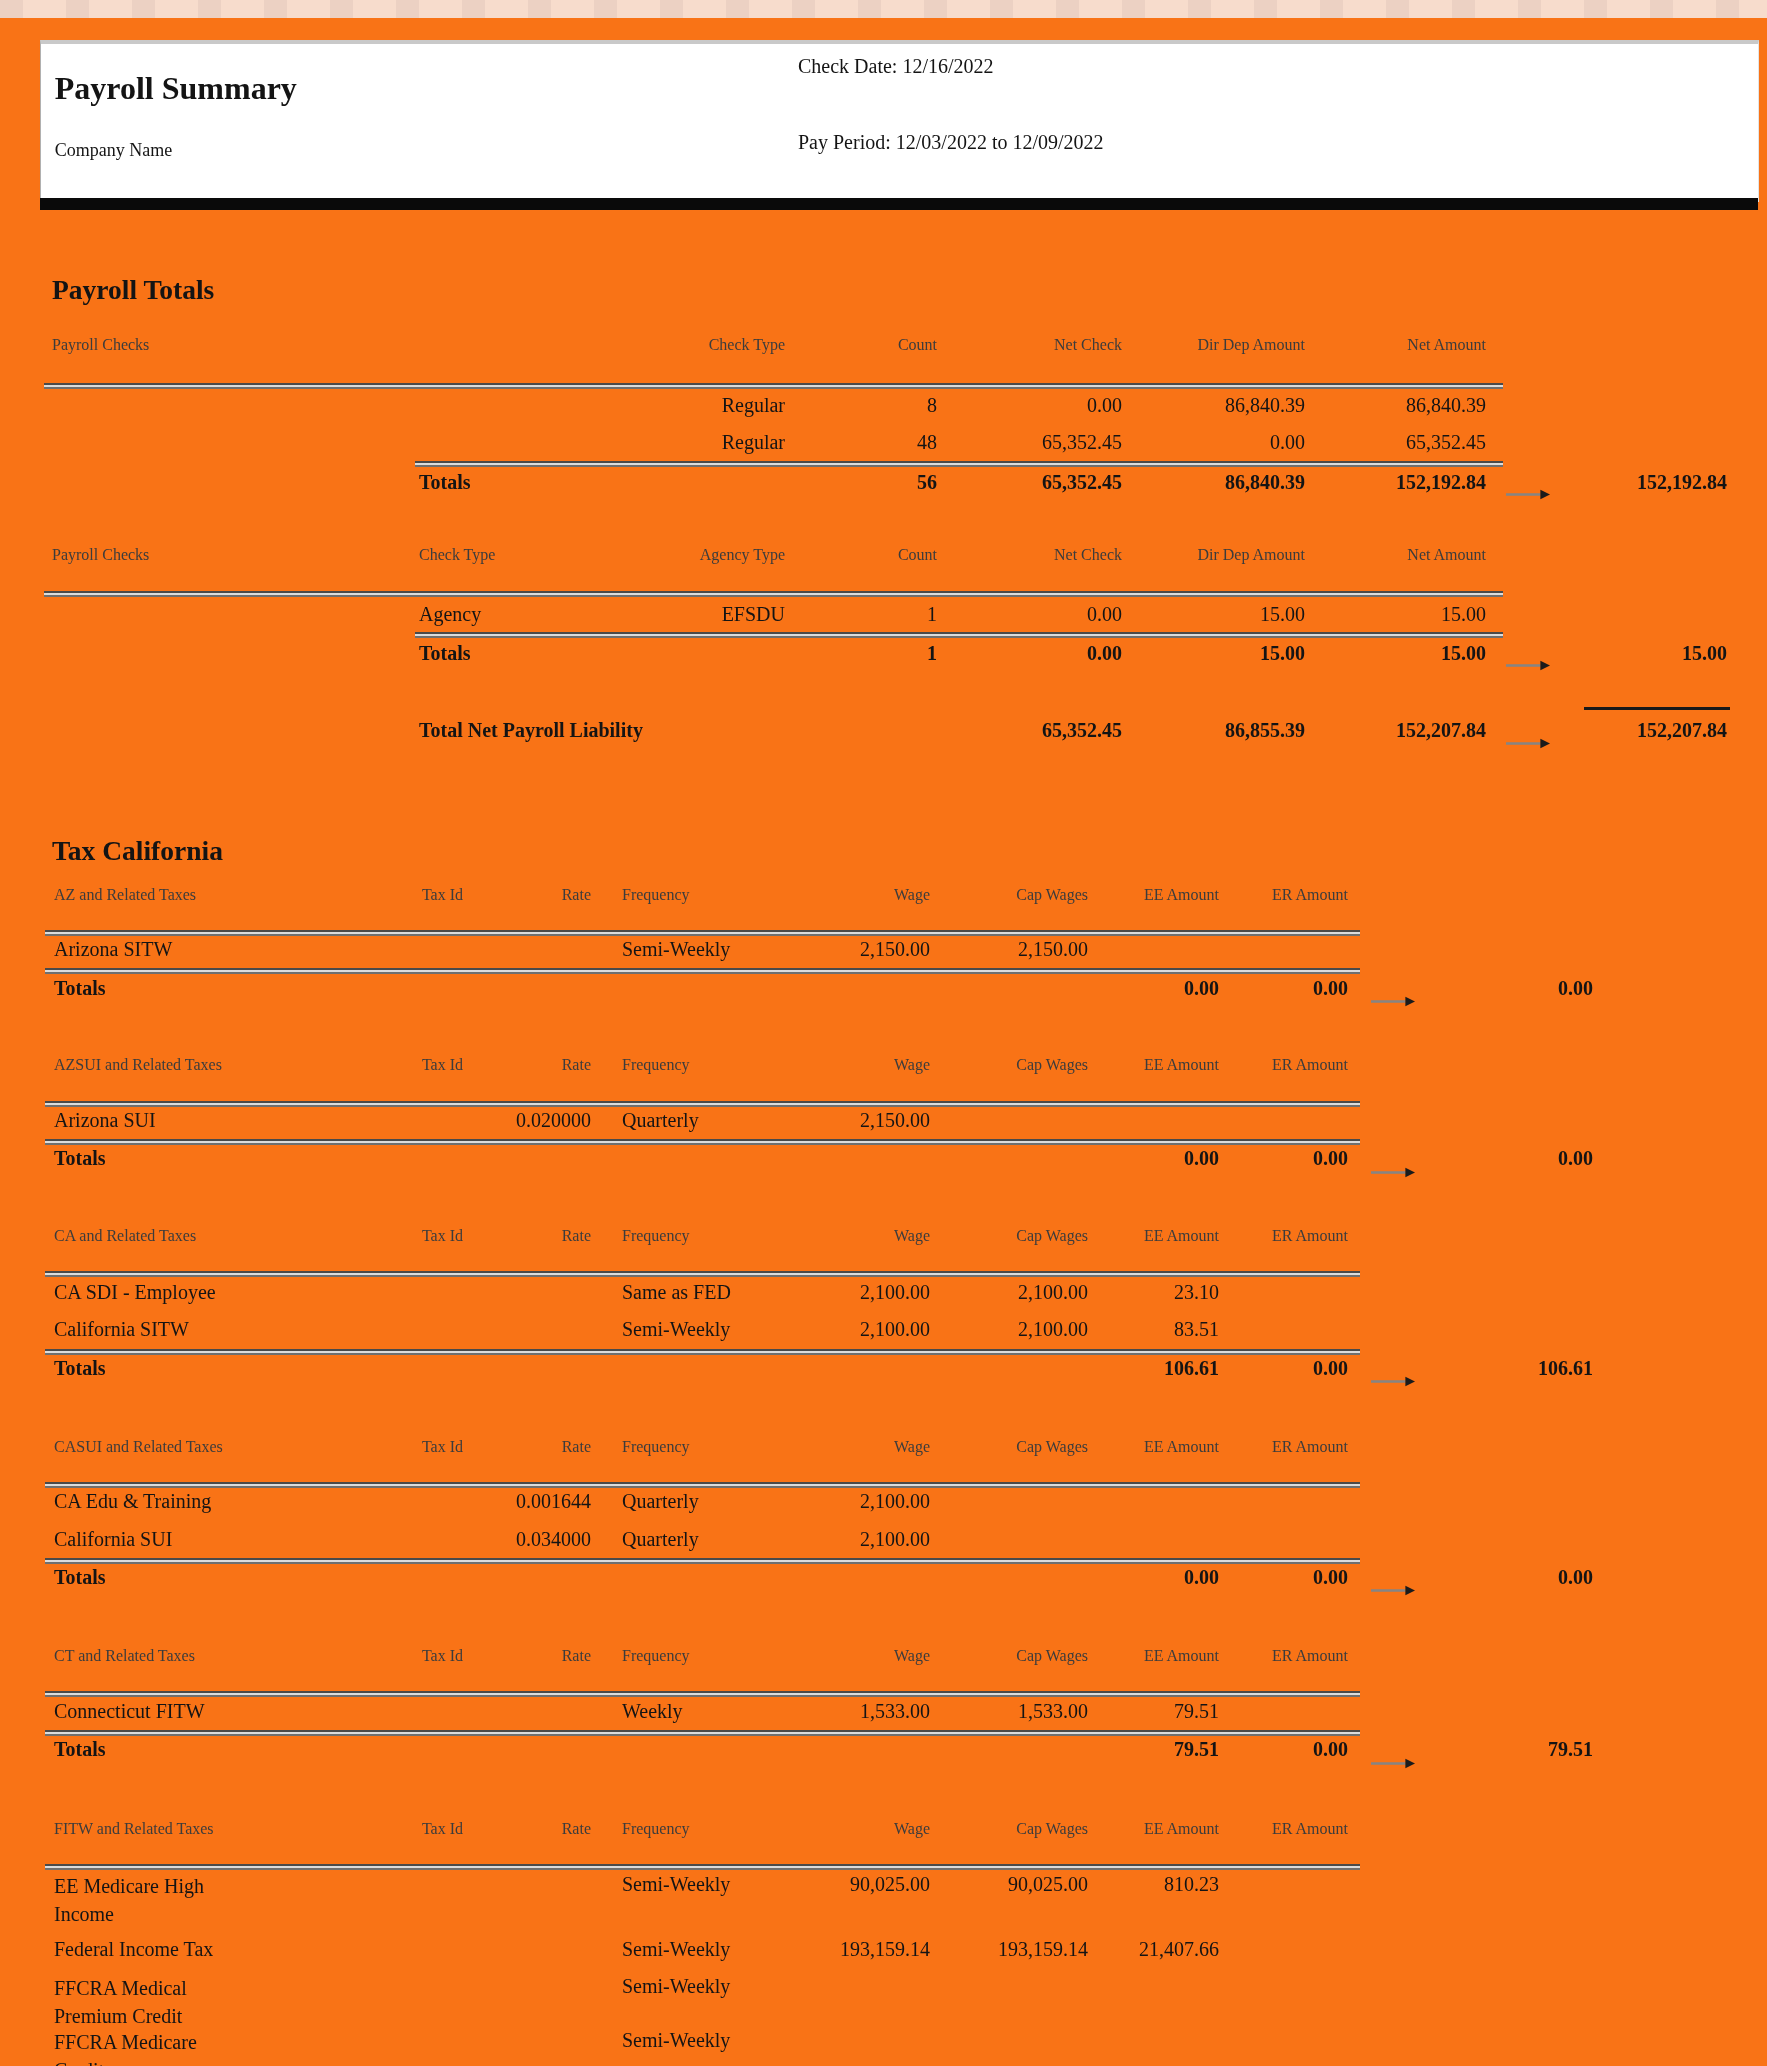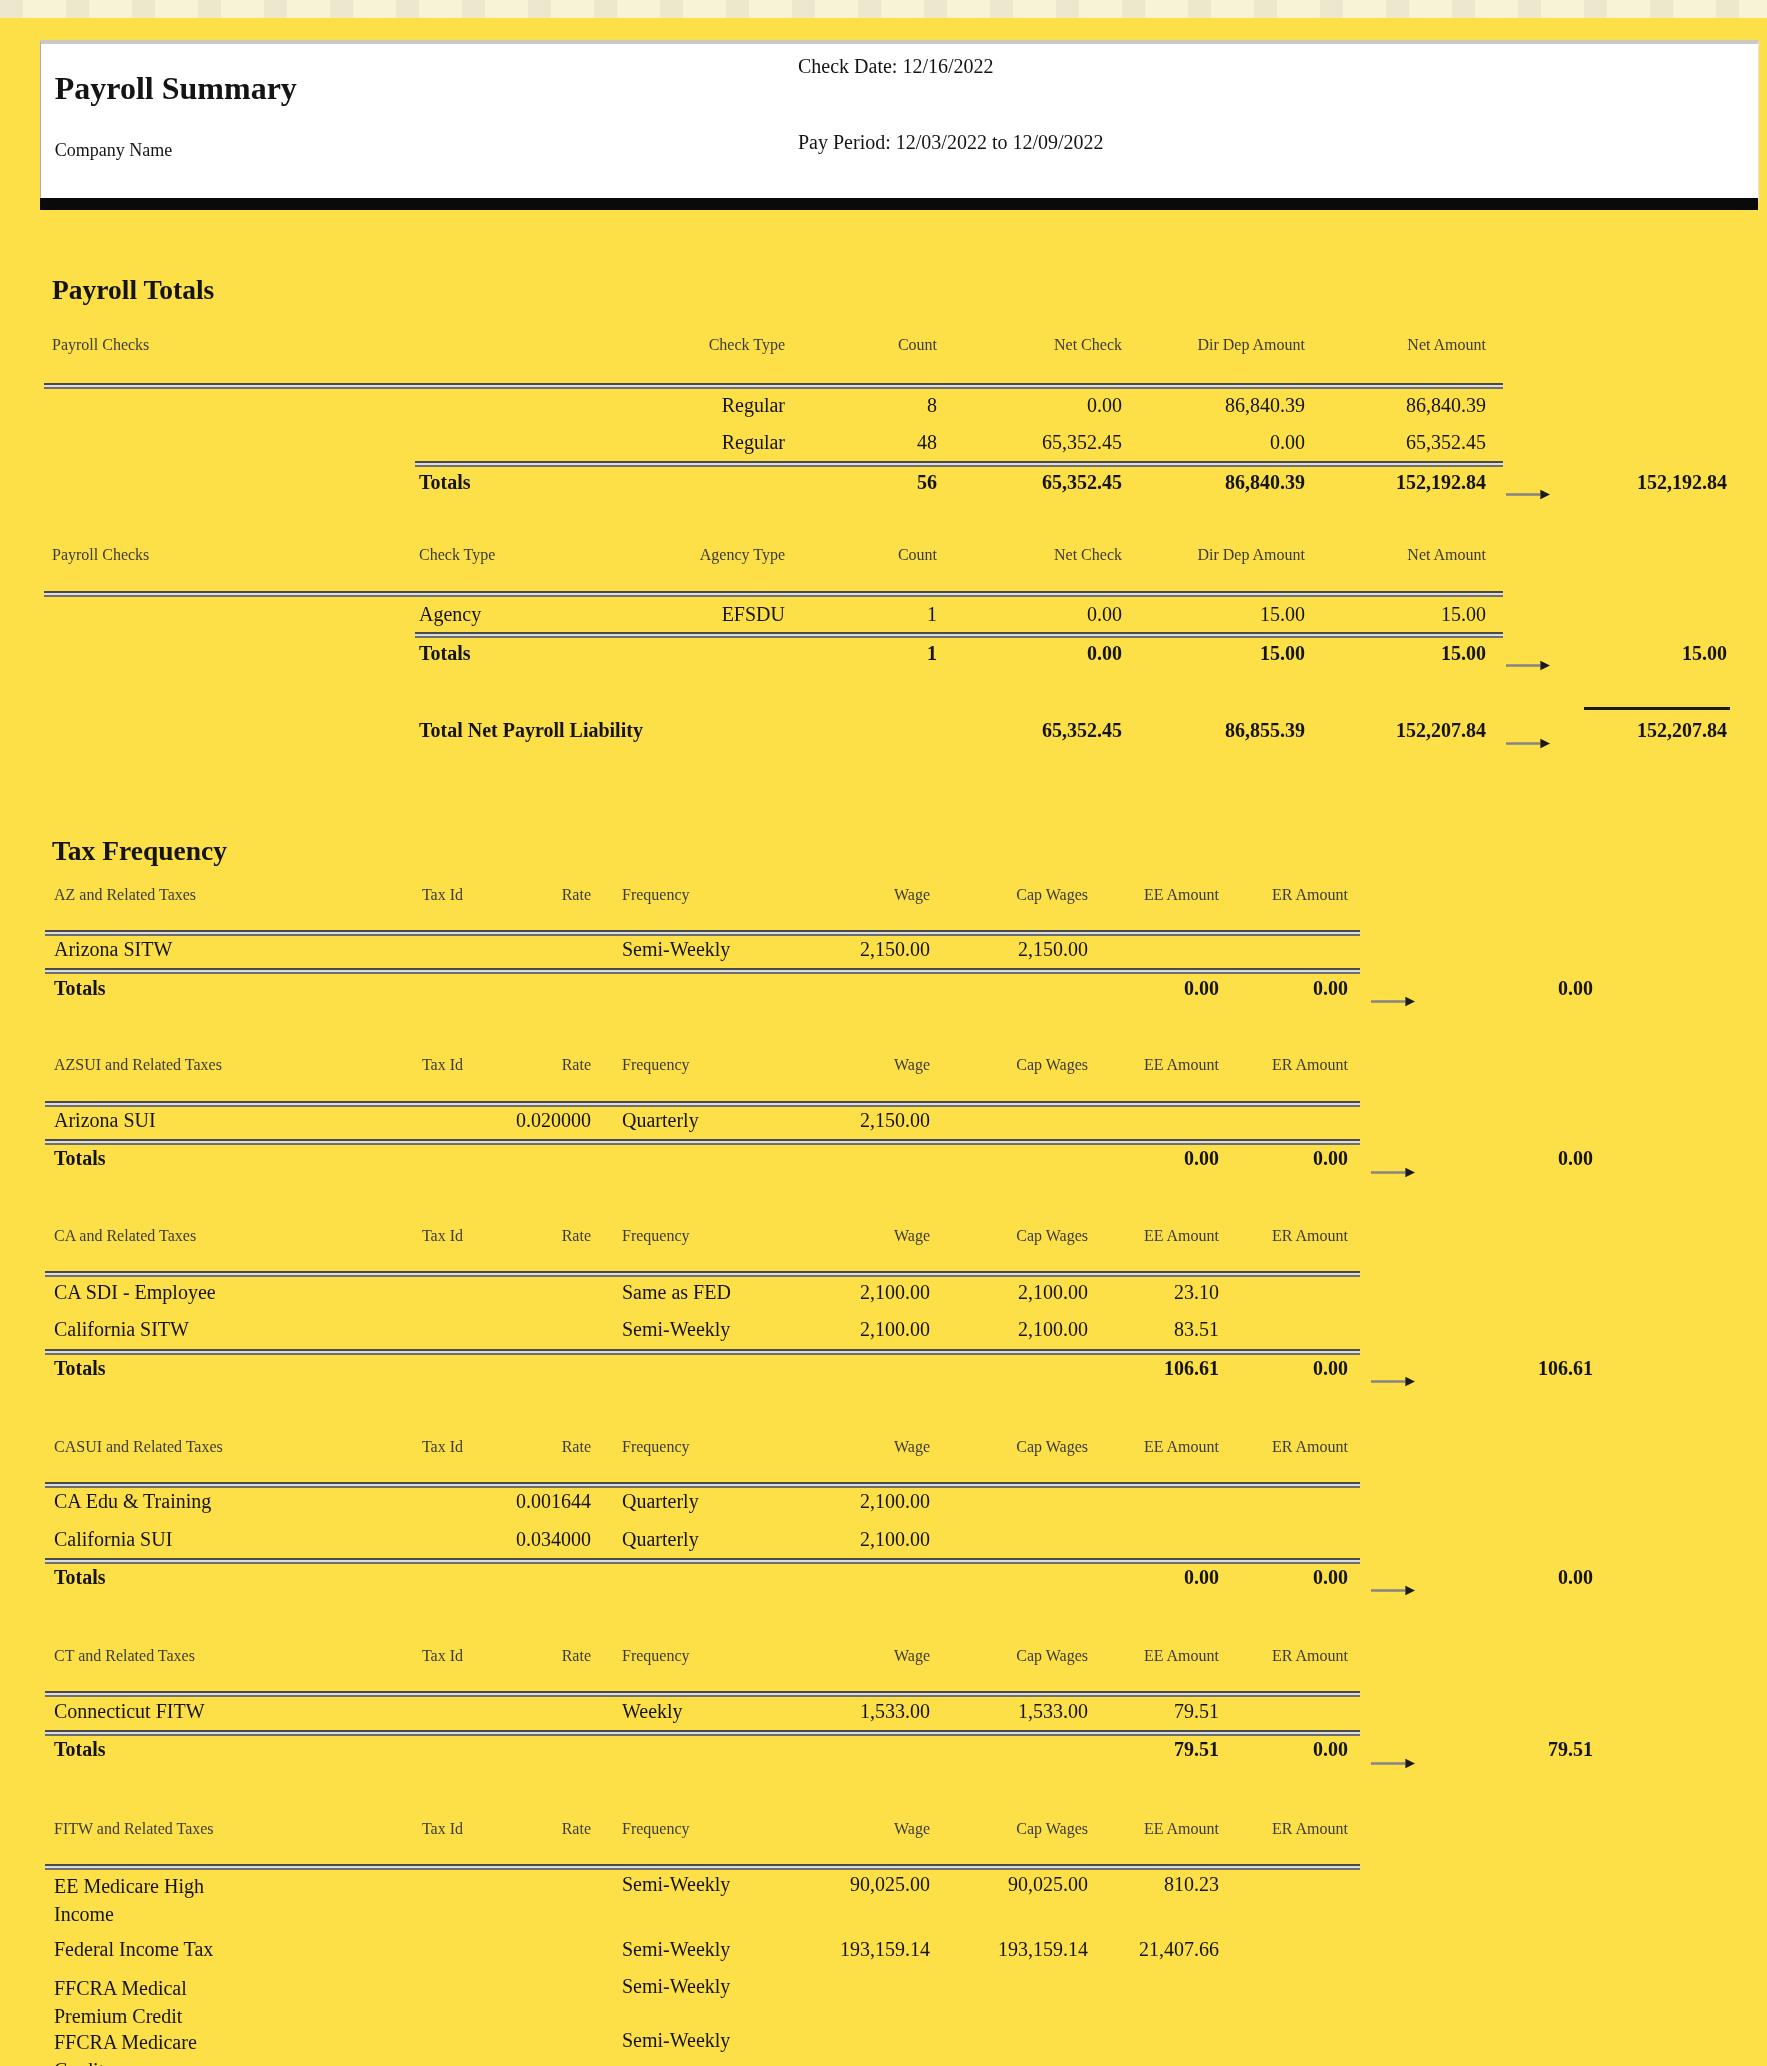--- a/index.html
+++ b/index.html
@@ -1,16 +1,16 @@
 <!DOCTYPE html>
 <html style="font-size:11px"><head>
 <meta charset="utf-8">
 <style>
   html,body{margin:0;padding:0;background:#ffffff;}
-  .page{position:relative;width:1767px;height:2066px;background:#fde047;overflow:hidden;
+  .page{position:relative;width:1767px;height:2066px;background:#f97316;overflow:hidden;
         font-family:"Liberation Serif","DejaVu Serif",serif;color:#141414;}
   .top-strip{position:absolute;left:0;top:0;width:1767px;height:18px;background:#f7f7fa;
     background-image:repeating-linear-gradient(90deg,#e9e9ef 0 23.4px,#f7f7fa 23.4px 66px);opacity:.8;}
   .hdrbox{position:absolute;left:40px;top:40px;width:1717px;height:158px;background:#ffffff;
     border-top:4.1px solid #c9c9c9;border-left:1.4px solid #b0b0b0;border-right:1.4px solid #e4e4e4;}
   .blackbar{position:absolute;left:40px;top:198px;width:1718px;height:11.7px;background:#0a0a0a;}
   .title{position:absolute;left:13.8px;top:26px;font-size:32px;font-weight:bold;white-space:nowrap;}
   .company{position:absolute;left:13.8px;top:96px;font-size:18px;white-space:nowrap;}
   .meta{position:absolute;left:757px;font-size:20px;white-space:nowrap;}
   .h2{position:absolute;left:52px;font-size:27.5px;font-weight:bold;white-space:nowrap;}
@@ -150,21 +150,21 @@
     <span class="cell b pnc">65,352.45</span>
     <span class="cell b pdd">86,855.39</span>
     <span class="cell b pna">152,207.84</span>
     <span class="cell b pg">152,207.84</span>
   </div>
   <svg class="arrow ar-p" style="top:738px" viewBox="0 0 64 16">
     <line x1="0" y1="8" x2="50" y2="8" stroke="#858585" stroke-width="3.5"></line>
       <polygon points="50,1 64,8 50,15" fill="#1b1b1b"></polygon>
   </svg>
 
-  <div class="h2" style="top:835px">Tax Frequency</div>
+  <div class="h2" style="top:835px">Tax California</div>
 
   <div class="row" style="top:886px">
     <span class="cell hdr tl">AZ and Related Taxes</span>
     <span class="cell hdr ttid">Tax Id</span>
     <span class="cell hdr trate">Rate</span>
     <span class="cell hdr tfreq">Frequency</span>
     <span class="cell hdr twage">Wage</span>
     <span class="cell hdr tcap">Cap Wages</span>
     <span class="cell hdr tee">EE Amount</span>
     <span class="cell hdr ter">ER Amount</span>

